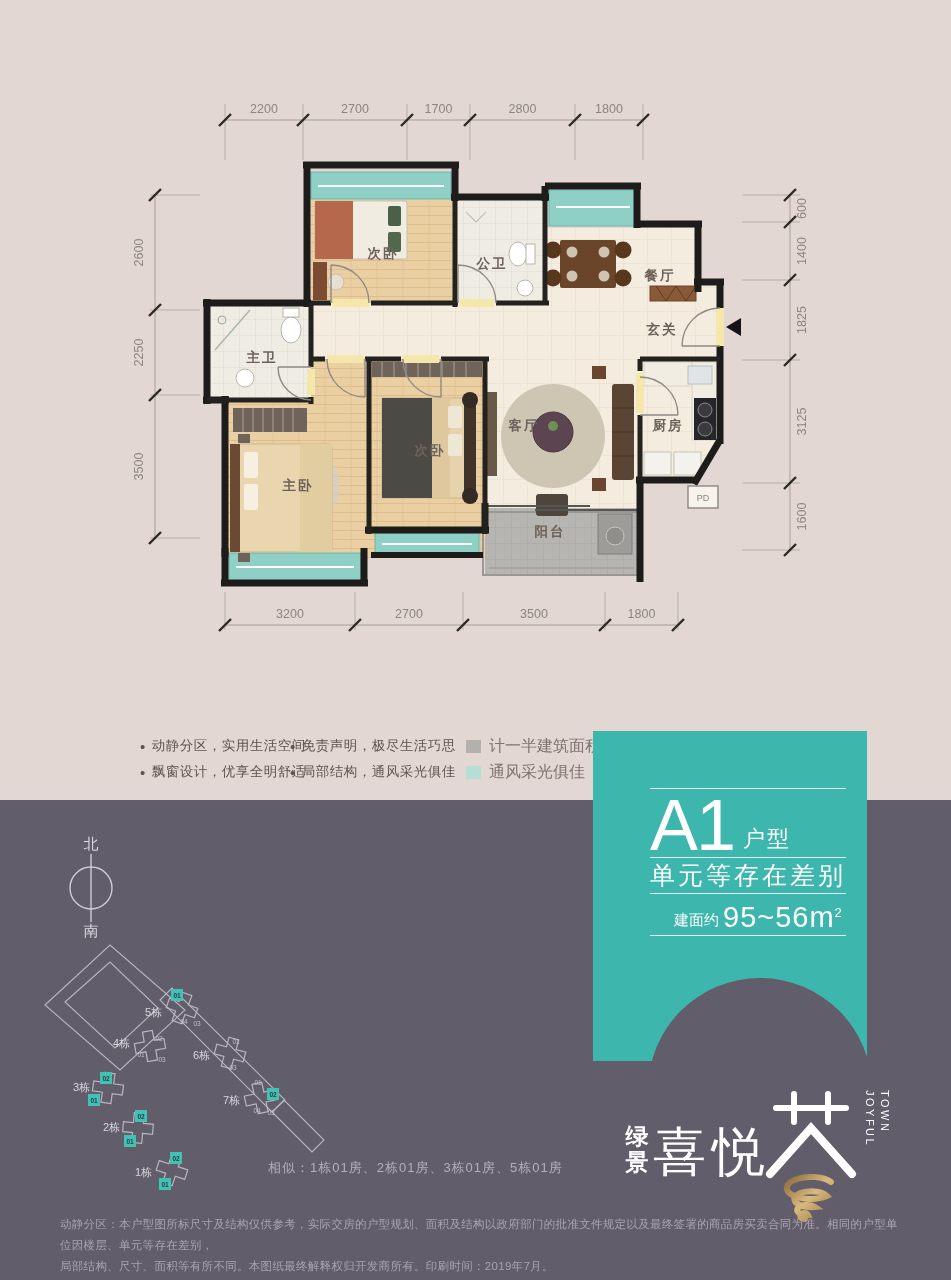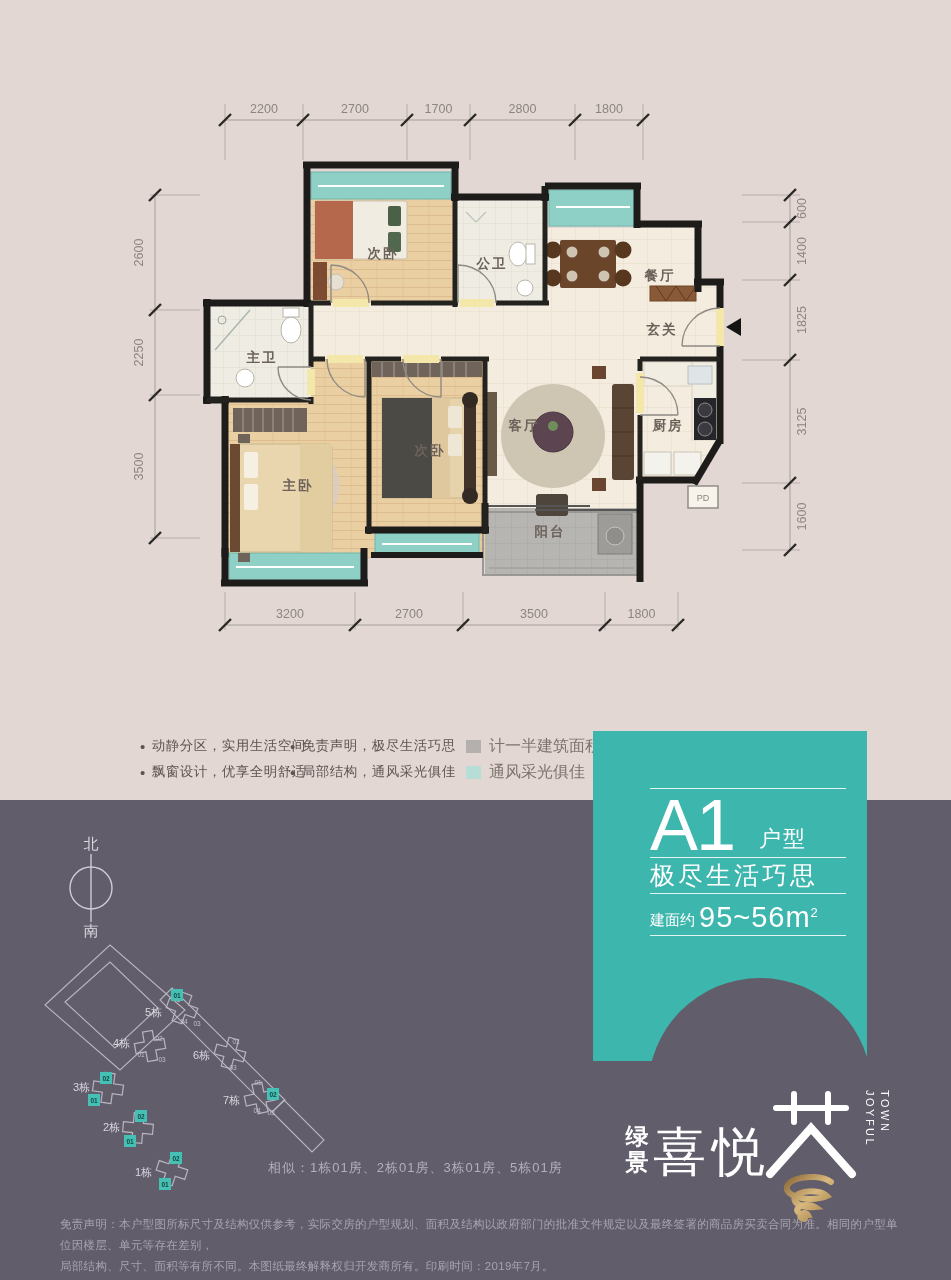--- a/index.html
+++ b/index.html
@@ -34,23 +34,23 @@
   .swatch.excl{background:var(--legend-excl,#b7ddd7);}
   
   .a1-card{position:absolute;left:593px;top:731px;width:274px;height:330px;
         background:var(--accent,#3db6ad);}
   .card-circle{position:absolute;left:648px;top:978px;width:224px;height:224px;
         border-radius:50%;background:var(--bg-bottom,#615d6a);}
   .card-inner{position:absolute;left:650px;top:788px;width:196px;color:#fff;}
   .rule{height:1px;background:rgba(255,255,255,.85);}
   .code-row{display:flex;align-items:flex-end;height:66px;padding-top:2px;}
   .code{font-size:72px;line-height:.88;font-weight:200;letter-spacing:-2px;}
-  .code-suffix{font-size:22px;letter-spacing:2px;margin-left:25px;margin-bottom:3px;}
+  .code-suffix{font-size:22px;letter-spacing:2px;margin-left:9px;margin-bottom:3px;}
   .layout-row{font-size:25px;letter-spacing:3px;line-height:35px;height:35px;}
-  .area-row{height:36px;display:flex;align-items:flex-end;padding-bottom:5px;font-size:15px;}
+  .area-row{height:36px;display:flex;align-items:flex-end;padding-bottom:5px;font-size:15px;margin-left:24px;}
   .area-value{font-size:29px;line-height:.9;margin-left:4px;letter-spacing:1px;}
   .area-row sup{font-size:13px;margin-bottom:10px;}
   
   .compass-svg{position:absolute;left:56px;top:834px;}
   .compass-svg text{fill:#dcd9e2;font-size:15px;text-anchor:middle;}
   .compass-svg .cshape{stroke:#cfccd6;stroke-width:1.4;fill:none;}
   .siteplan-svg{position:absolute;left:30px;top:940px;}
   .bshape{fill:none;stroke:#b9b6c2;stroke-width:1.2;}
   .boutline{fill:none;stroke:#b9b6c2;stroke-width:1.1;}
   .bname{fill:#d8d5df;font-size:11px;}
@@ -385,21 +385,21 @@
 
   <div class="a1-card"></div>
   <div class="card-circle"></div>
   <div class="card-inner">
     <div class="rule"></div>
     <div class="code-row">
       <span class="code">A1</span>
       <span class="code-suffix">户型</span>
     </div>
     <div class="rule"></div>
-    <div class="layout-row">极尽生活巧思</div>
+    <div class="layout-row">单元等存在差别</div>
     <div class="rule"></div>
     <div class="area-row">
       <span>建面约</span>
       <span class="area-value">95~56m</span>
       <sup>2</sup>
     </div>
     <div class="rule"></div>
   </div>
 
   <svg class="compass-svg" width="70" height="104" viewBox="0 0 70 104">
@@ -496,17 +496,17 @@
       <path class="lg-stroke" d="M196,16 V44" stroke-width="6"></path>
       <path class="lg-stroke" d="M230,16 V44" stroke-width="6"></path>
       <path class="lg-stroke" d="M172,96 L213,50 L254,96" stroke-width="8"></path>
       <path d="M233,104 a24,11 0 1 0 -4,14 a17,8 0 1 0 -12,11 a10,5 0 1 0 -7,8 a4,3 0 1 0 -3,4" fill="none" stroke="url(#goldgrad)" stroke-width="6" stroke-linecap="round"></path>
     </g>
     <text class="lg-en" transform="translate(268,12) rotate(90)">JOYFUL</text>
     <text class="lg-en" transform="translate(283,12) rotate(90)">TOWN</text>
   </svg>
 
   <div class="disclaimer">
-    <div>免责声明：本户型图所标尺寸及结构仅供参考，实际交房的户型规划、面积及结构以政府部门的批准文件规定以及最终签署的商品房买卖合同为准。相同的户型单位因楼层、单元等存在差别，</div>
+    <div>动静分区：本户型图所标尺寸及结构仅供参考，实际交房的户型规划、面积及结构以政府部门的批准文件规定以及最终签署的商品房买卖合同为准。相同的户型单位因楼层、单元等存在差别，</div>
     <div>局部结构、尺寸、面积等有所不同。本图纸最终解释权归开发商所有。印刷时间：2019年7月。</div>
   </div>
 
 </div>
 
 </body></html>

